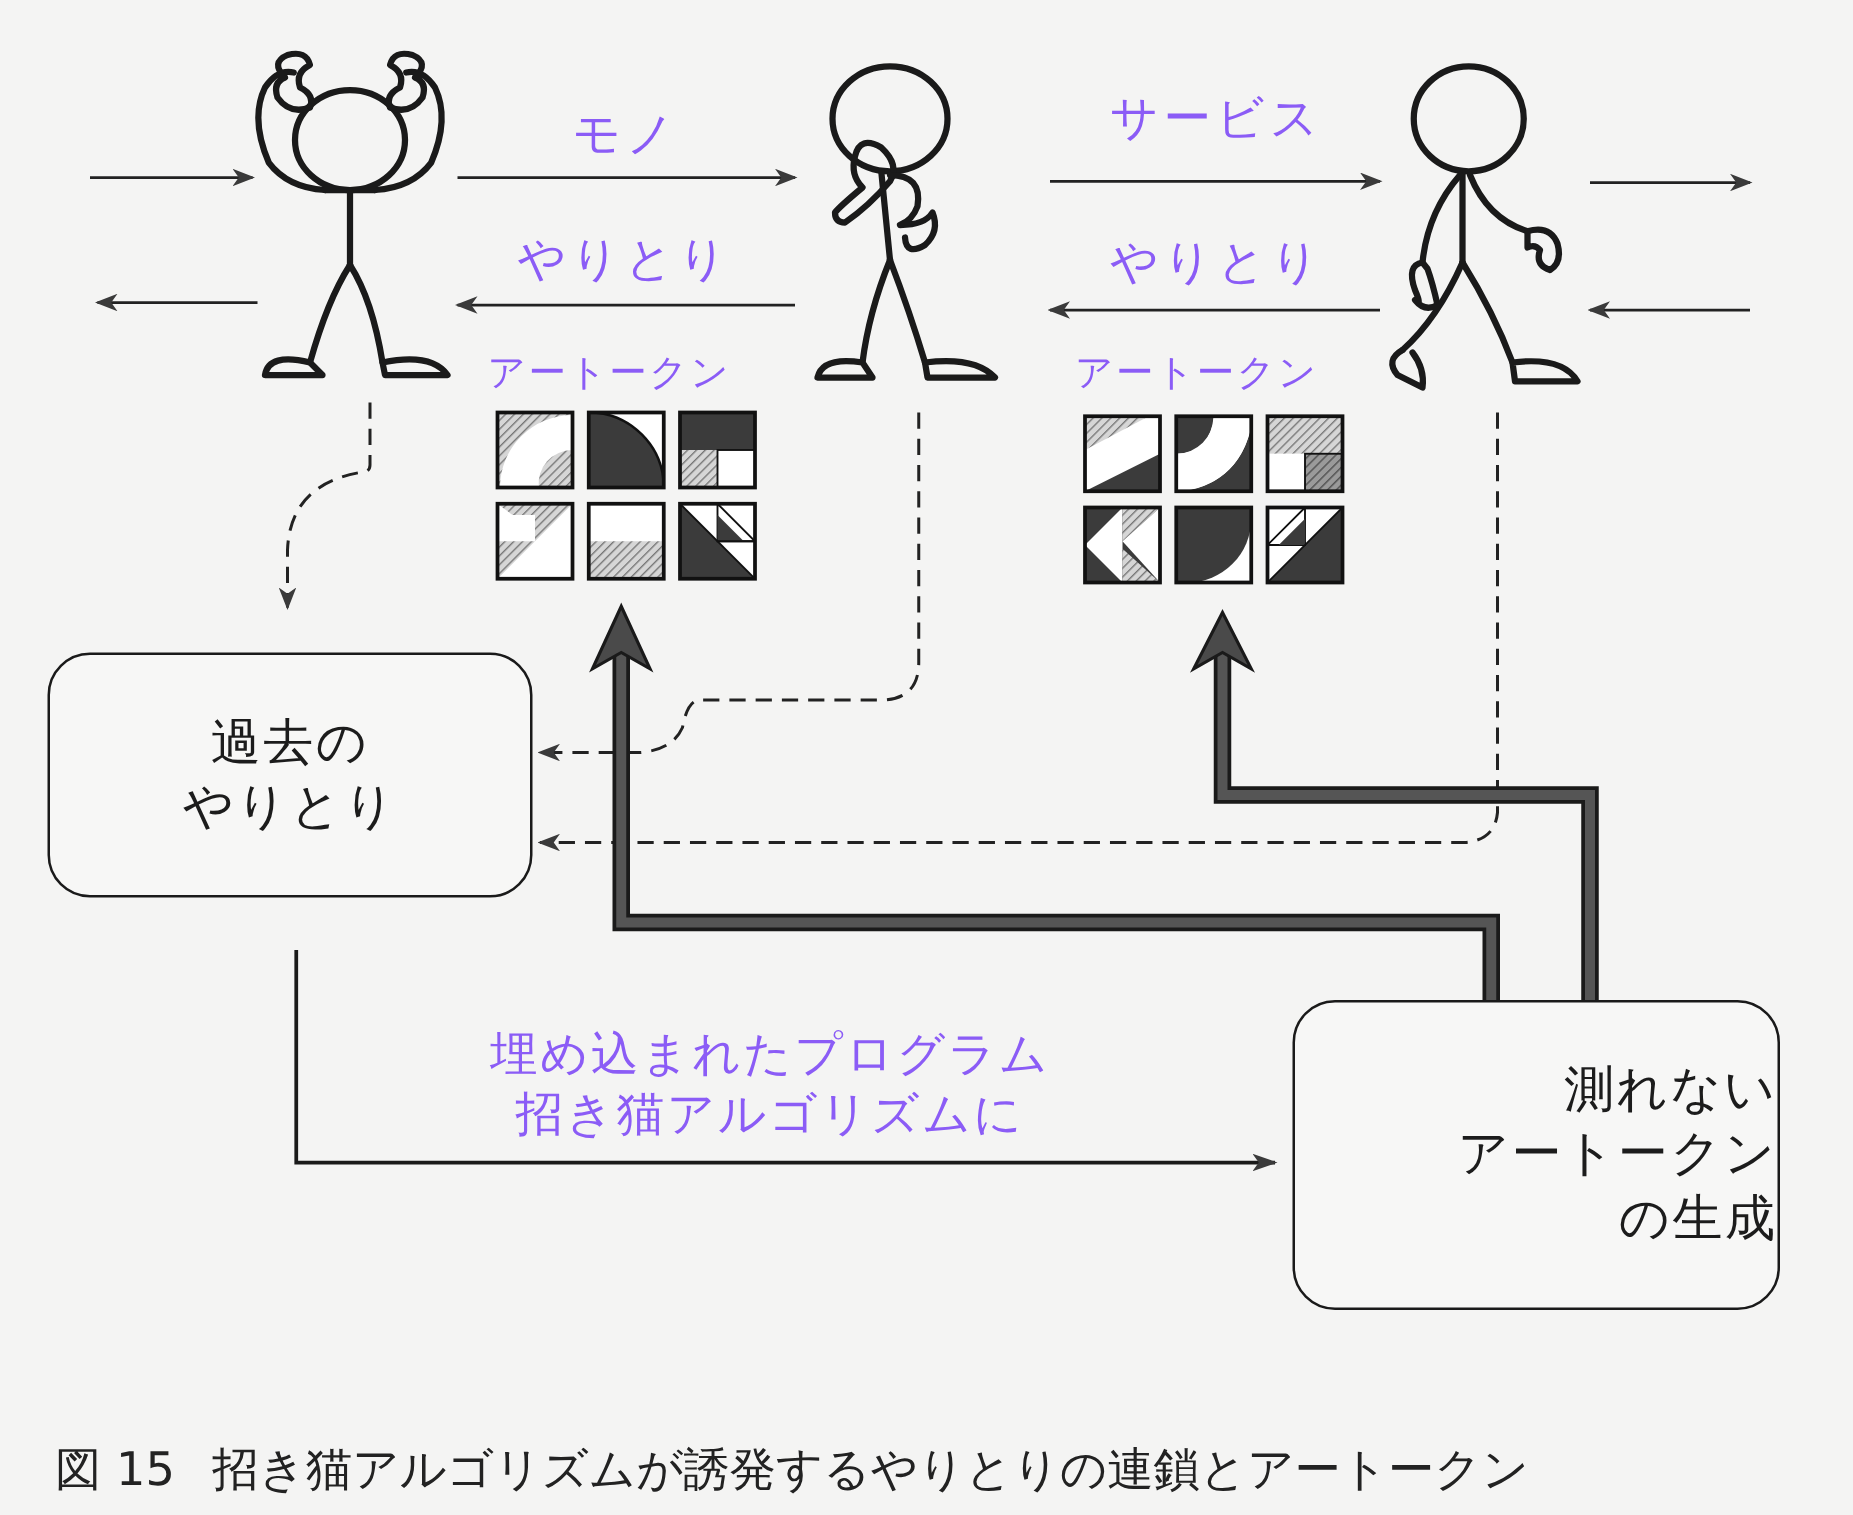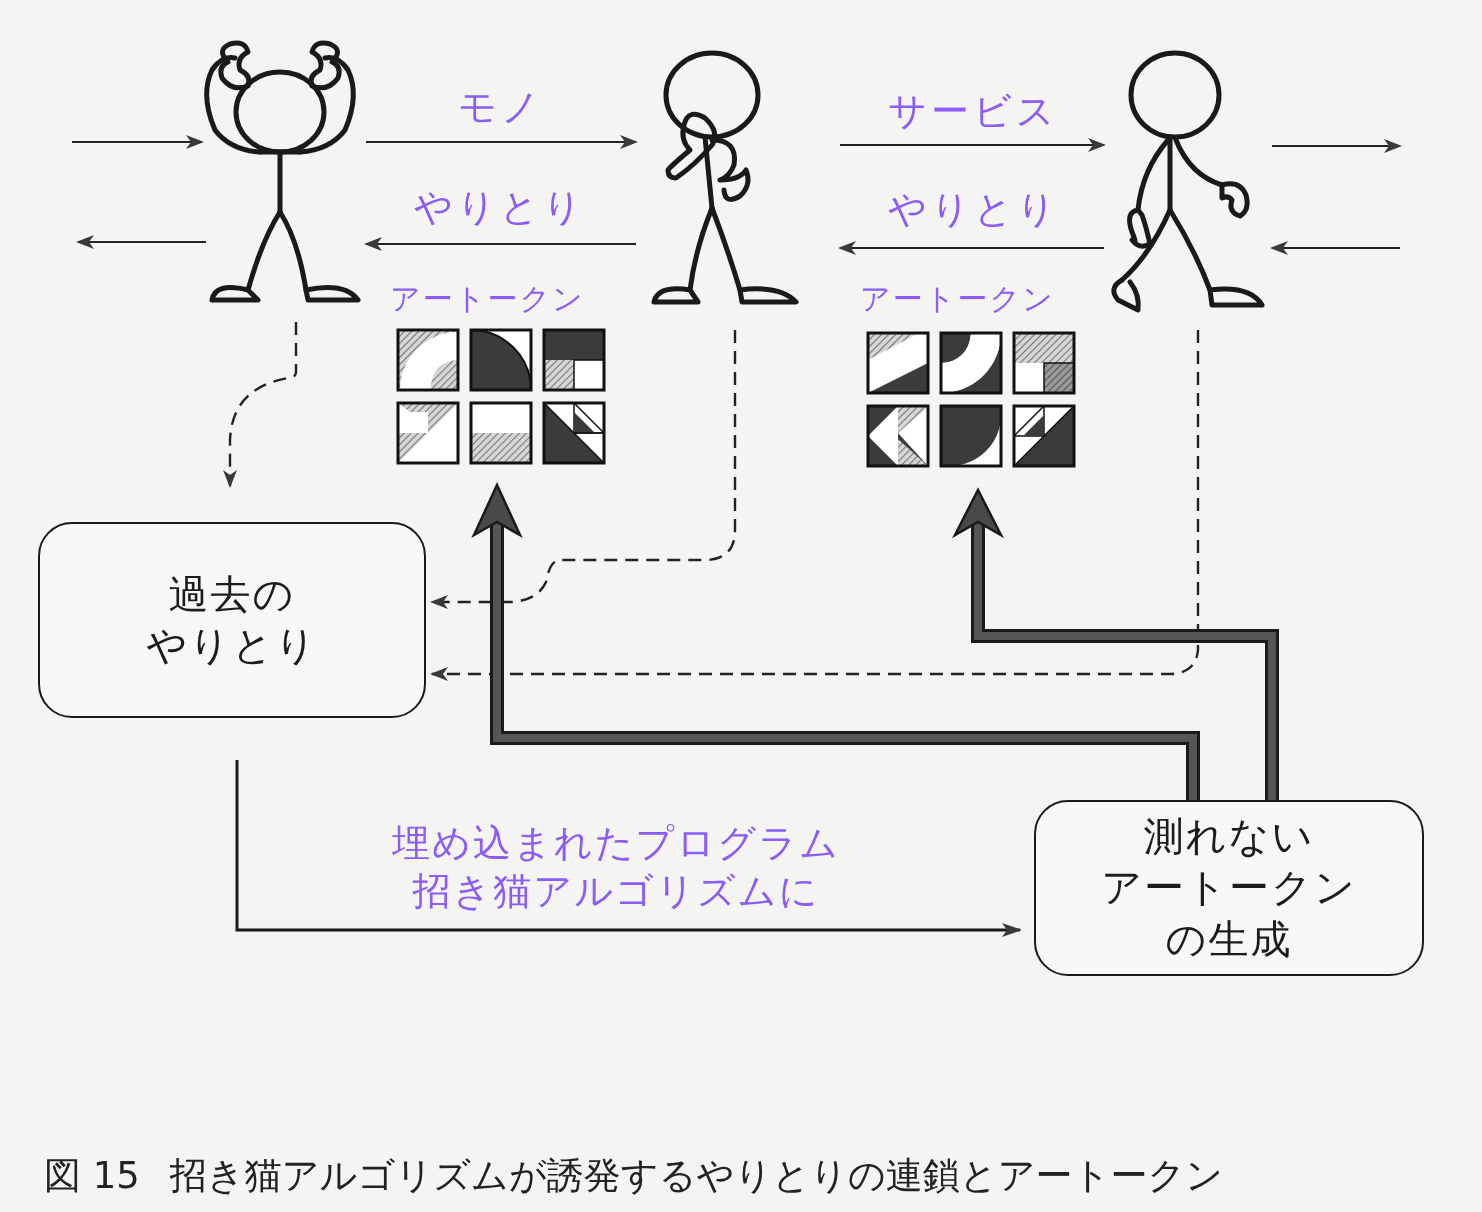--- a/index.html
+++ b/index.html
@@ -261,38 +261,38 @@
           <rect x="0" y="0" width="60" height="60" fill="none" stroke="#111" stroke-width="3"></rect>
         </g>
       </g>
   </svg>
 
   
   <div class="lbl flow-label" style="left:458px; top:88px;">モノ</div>
   <div class="lbl flow-label" style="left:414px; top:188px;">やりとり</div>
   <div class="lbl token-label" style="left:390px; top:284px;">アートークン</div>
 
-  <div class="lbl flow-label" style="left:888px; top:92px;">サービス</div>
+  <div class="lbl flow-label" style="left:888px; top:75px;">サービス</div>
   <div class="lbl flow-label" style="left:888px; top:190px;">やりとり</div>
   <div class="lbl token-label" style="left:860px; top:284px;">アートークン</div>
 
   
   <div class="box" style="left:38px; top:522px; width:388px; height:196px;">
     <div class="line">過去の</div>
     <div class="line">やりとり</div>
   </div>
 
   
   <div class="lbl program-label" style="left:392px; top:820px;">
     <div>埋め込まれたプログラム</div>
     <div>招き猫アルゴリズムに</div>
   </div>
 
   
-  <div class="box" style="left:1034px; top:800px; width:390px; height:176px;">
+  <div class="box" style="left:1034px; top:800px; width:390px; height:248px;align-items:flex-end;">
     <div class="line">測れない</div>
     <div class="line">アートークン</div>
     <div class="line">の生成</div>
   </div>
 
   
   <div class="caption">
     <span class="fig-no">図 15</span><span>招き猫アルゴリズムが誘発するやりとりの連鎖とアートークン</span><br>
     <span>発行</span>
   </div>

